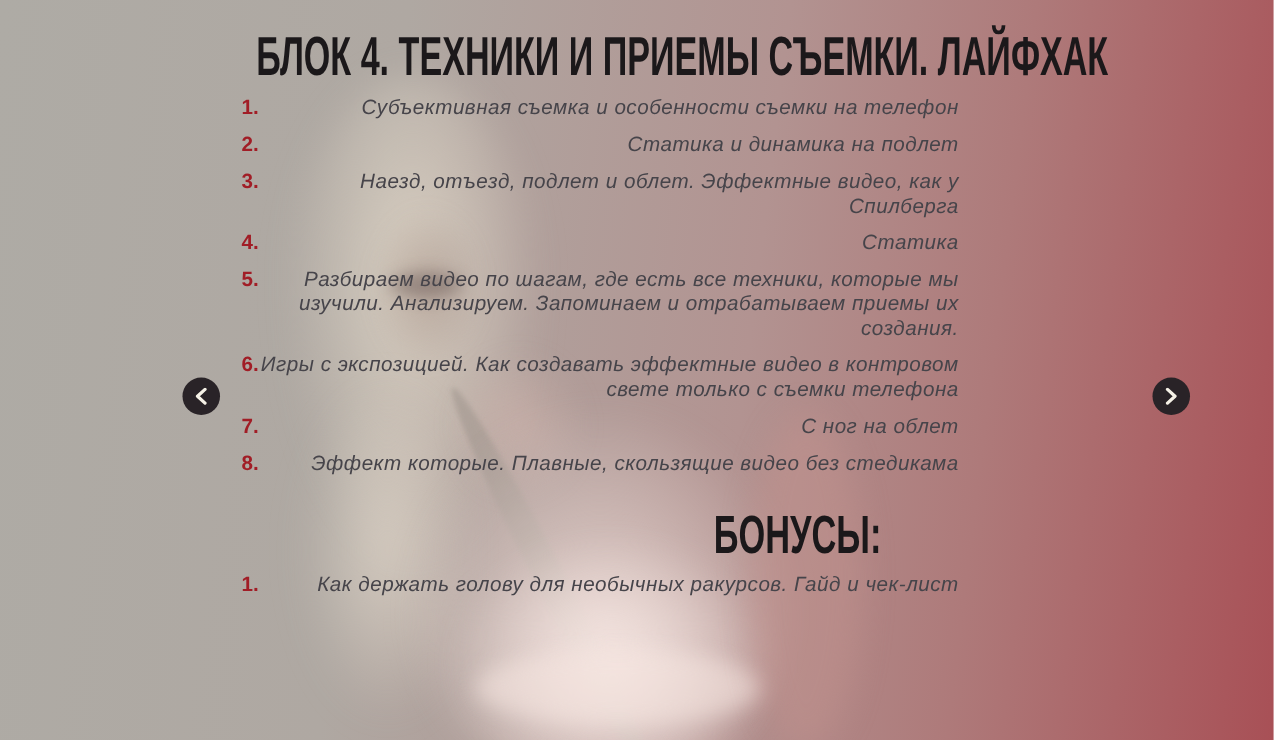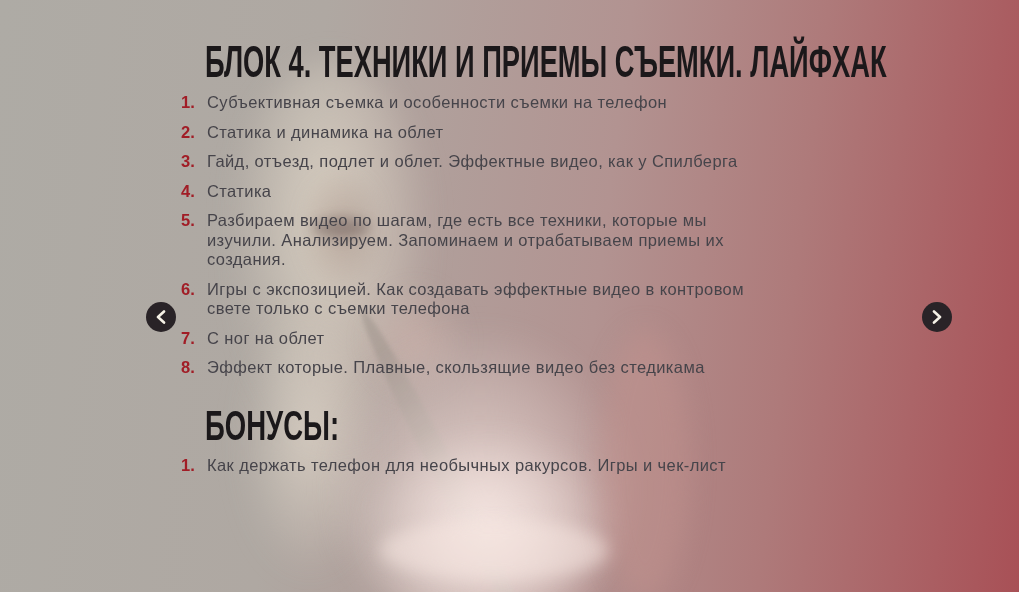--- a/index.html
+++ b/index.html
@@ -34,21 +34,21 @@
     background:radial-gradient(ellipse, rgba(248,233,229,.8), rgba(248,233,229,0) 72%);
     filter:blur(12px);}
   .ph-waist{left:380px;top:520px;width:230px;height:60px;border-radius:30px;
     background:rgba(246,230,224,.55);filter:blur(8px);}
   .ph-arm{left:600px;top:330px;width:90px;height:270px;border-radius:45px;
     background:rgba(197,148,142,.4);filter:blur(12px);}
   .ph-sword{left:350px;top:310px;width:24px;height:360px;border-radius:10px;
     background:linear-gradient(to bottom, rgba(158,148,140,.55), rgba(170,160,152,.6));
     transform:rotate(-27deg);transform-origin:top center;filter:blur(2px);}
 
-  .content{position:absolute;left:181px;top:40px;width:600px;}
+  .content{position:absolute;left:181px;top:24px;width:600px;text-align:right;}
   .title{
     display:inline-block;margin:0 0 9px 24px;
     font-size:44px;line-height:44px;font-weight:700;
     color:#1b181a;white-space:nowrap;
     transform:scaleX(.62);transform-origin:left center;
     letter-spacing:0px;
   }
   .bonus-title{
     display:inline-block;margin:15px 0 9px 24px;
     font-size:43px;line-height:44px;font-weight:700;
@@ -58,21 +58,21 @@
   .topics{list-style:none;margin:0;padding:0;width:586px;}
   .topics li{
     display:flex;align-items:flex-start;
     margin:0 0 10px 0;
     font-size:16.5px;line-height:19.5px;letter-spacing:.4px;
     color:#46444a;
   }
   .topics .num{
     flex:0 0 26px;font-weight:700;color:#a11d26;letter-spacing:0;
   }
-  .topics .txt{flex:1;max-width:560px;}
+  .topics .txt{flex:1;max-width:560px;font-style:italic;}
 
   .nav-btn{
     position:absolute;top:302px;width:30px;height:30px;border-radius:50%;
     background:#292327;border:none;padding:0;cursor:pointer;
     display:flex;align-items:center;justify-content:center;
   }
   .nav-btn.prev{left:146px;}
   .nav-btn.next{left:922px;}
   .nav-btn svg{display:block;}
 </style>
@@ -99,26 +99,26 @@
 
     <ol class="topics">
 
         <li>
           <span class="num">1.</span>
           <span class="txt">Субъективная съемка и особенности съемки на телефон</span>
         </li>
 
         <li>
           <span class="num">2.</span>
-          <span class="txt">Статика и динамика на облет</span>
+          <span class="txt">Статика и динамика на подлет</span>
         </li>
 
         <li>
           <span class="num">3.</span>
-          <span class="txt">Гайд, отъезд, подлет и облет. Эффектные видео, как у Спилберга</span>
+          <span class="txt">Наезд, отъезд, подлет и облет. Эффектные видео, как у Спилберга</span>
         </li>
 
         <li>
           <span class="num">4.</span>
           <span class="txt">Статика</span>
         </li>
 
         <li>
           <span class="num">5.</span>
           <span class="txt">Разбираем видео по шагам, где есть все техники, которые мы изучили. Анализируем. Запоминаем и отрабатываем приемы их создания.</span>
@@ -139,21 +139,21 @@
           <span class="txt">Эффект которые. Плавные, скользящие видео без стедикама</span>
         </li>
       </ol>
 
     <h2 class="bonus-title">БОНУСЫ:</h2>
 
     <ol class="topics">
 
         <li>
           <span class="num">1.</span>
-          <span class="txt">Как держать телефон для необычных ракурсов. Игры и чек-лист</span>
+          <span class="txt">Как держать голову для необычных ракурсов. Гайд и чек-лист</span>
         </li>
       </ol>
   </div>
 
   <button class="nav-btn prev" aria-label="previous">
     <span>
       <svg width="12" height="14" viewBox="0 0 12 14">
         <polyline points="9,1.5 3,7 9,12.5" fill="none" stroke="#f5f1e6" stroke-width="2.6" stroke-linecap="round" stroke-linejoin="round"></polyline>
       </svg>
     </span>

